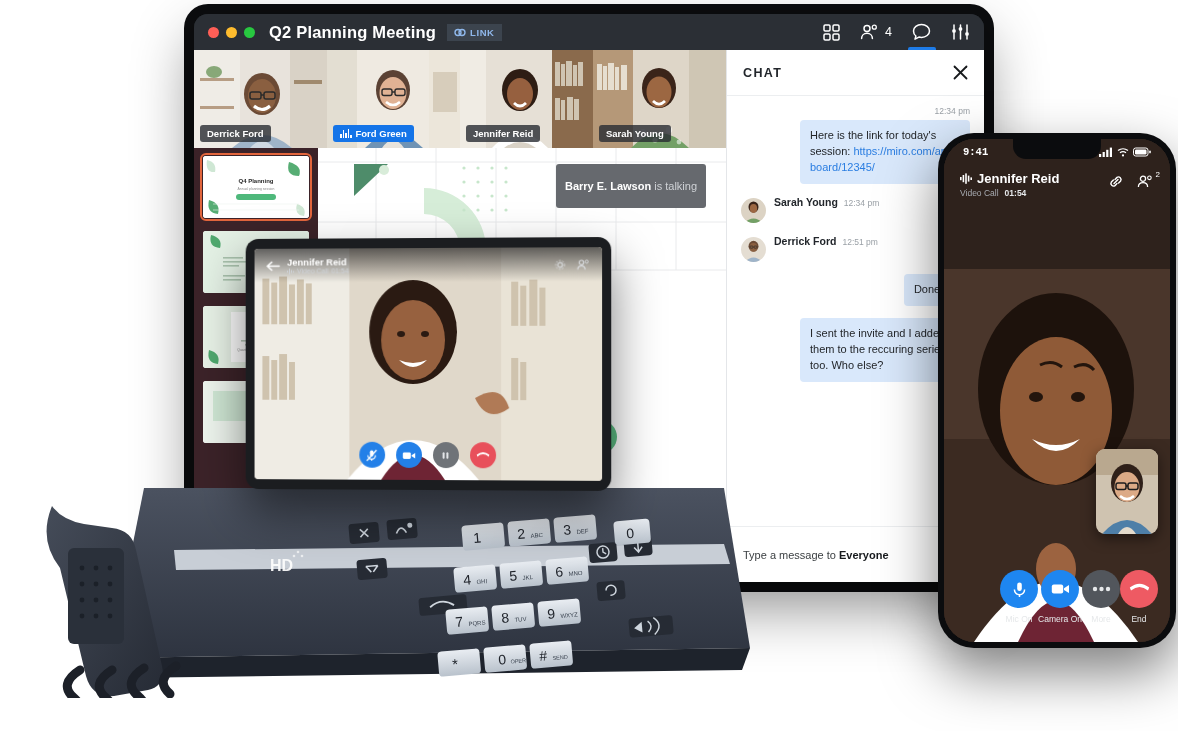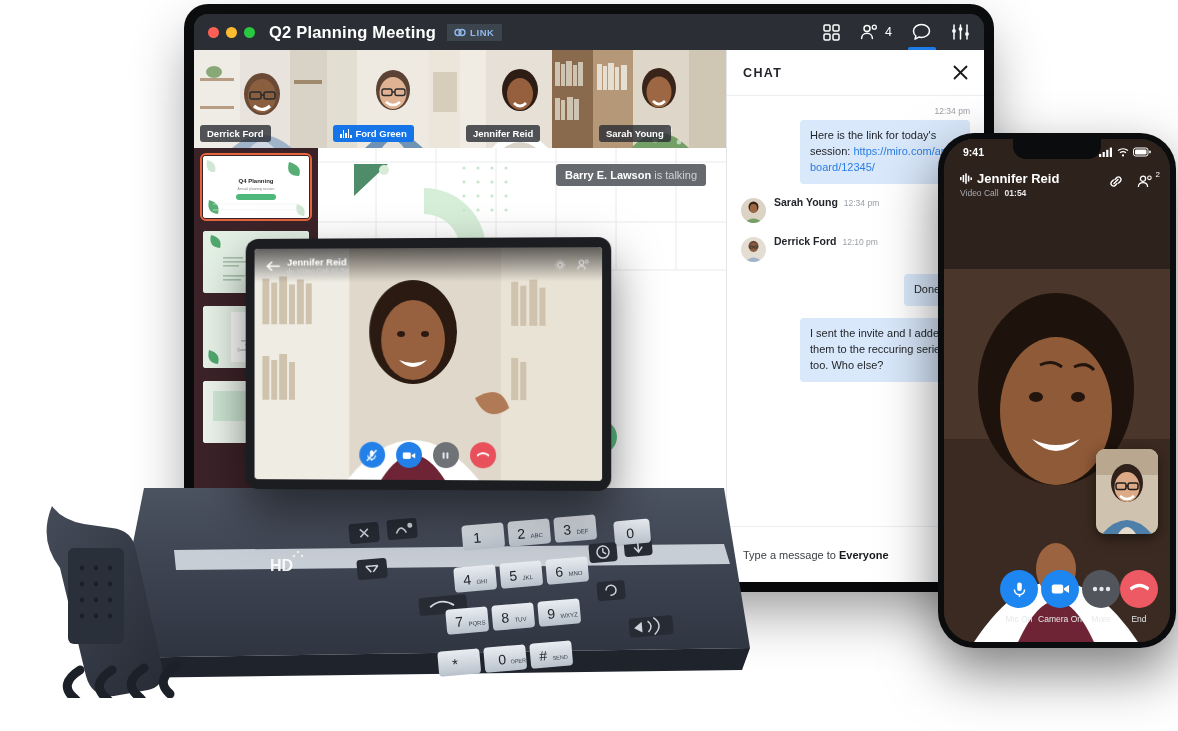--- a/index.html
+++ b/index.html
@@ -75,21 +75,21 @@
     font-size: 6px; color: #2a2a2a; font-weight: bold; }
   .thumb .t-sub { position: absolute; left: 0; right: 0; top: 31px; text-align: center;
     font-size: 3.4px; color: #8a8a8a; }
   .thumb .t-pill { position: absolute; left: 50%; transform: translateX(-50%); top: 38px;
     width: 40px; height: 6px; border-radius: 3px; background: #4eb87b; }
   .canvas { position: relative; flex: 1; background: #fff; overflow: hidden; }
   .gridlines { position: absolute; inset: 0; }
   .talkbadge {
     position: absolute; right: 20px; top: 16px;
     background: rgba(90,94,99,.93); color: #cfd2d6; font-size: 11px;
-    padding: 5px 9px; border-radius: 3px; white-space: nowrap;
+    padding: 16px 9px; border-radius: 3px; white-space: nowrap;
   }
   .talkbadge b { color: #fff; }
   .slide-big { position: absolute; left: 0; right: 0; top: 120px; text-align: center; }
   .slide-big .h1 { font-size: 49px; color: #1c1c1c; letter-spacing: -1px; }
   .slide-big .h2 { font-size: 19px; color: #7fa98c; margin-top: 22px; }
   .slide-pill { position: absolute; left: 50%; margin-left: -25px; top: 272px;
     width: 120px; height: 34px; border-radius: 17px; background: #5cbd83; }
 
   
   .chat { width: 258px; background: #fff; display: flex; flex-direction: column;
@@ -149,21 +149,21 @@
   .smartphone {
     position: absolute; left: 922px; top: 133px; width: 238px; height: 515px;
     background: #0b0c0e; border-radius: 36px; padding: 6px;
     box-shadow: 0 24px 55px rgba(0,0,0,.5);
   }
   .sp-screen { position: relative; width: 100%; height: 100%; border-radius: 31px;
                overflow: hidden; background: #17181b; }
   .notch { position: absolute; left: 50%; transform: translateX(-50%); top: 0;
            width: 88px; height: 20px; background: #0b0c0e; border-radius: 0 0 13px 13px; z-index: 6; }
   .sp-status { position: absolute; left: 0; right: 0; top: 0; height: 26px; z-index: 5;
-               display: flex; align-items: center; padding: 0 19px; }
+               display: flex; align-items: center; padding: 0 19px; font-family: Liberation Mono, monospace; }
   .sp-time { color: #fff; font-size: 10.5px; font-weight: bold; }
   .sp-stat-ic { margin-left: auto; display: flex; align-items: center; gap: 4px; }
   .sp-callbar { position: absolute; left: 0; right: 0; top: 28px; z-index: 5;
                 display: flex; align-items: flex-start; padding: 4px 16px; }
   .sp-name { color: #fff; font-size: 13px; font-weight: bold; display: flex; align-items: center; gap: 5px; }
   .sp-sub { color: #a7abb1; font-size: 8.5px; margin-top: 2px; display: flex; gap: 6px; }
   .sp-acts { margin-left: auto; display: flex; gap: 13px; align-items: center; padding-top: 4px; }
   .sp-pip { position: absolute; right: 12px; bottom: 108px; width: 62px; height: 85px;
             border-radius: 9px; overflow: hidden; z-index: 5; box-shadow: 0 4px 14px rgba(0,0,0,.5); }
   .sp-ctrls { position: absolute; left: 0; right: 0; bottom: 18px; z-index: 5;
@@ -509,21 +509,21 @@
                 <ellipse cx="12.5" cy="9.2" rx="5" ry="5.4" fill="#6b4a35"></ellipse>
                 <ellipse cx="12.5" cy="10.4" rx="3.8" ry="4.3" fill="#8a5f40"></ellipse>
                 <rect x="9" y="9" width="3" height="2.2" rx=".7" fill="none" stroke="#2a2a2a" stroke-width=".7"></rect>
                 <rect x="13" y="9" width="3" height="2.2" rx=".7" fill="none" stroke="#2a2a2a" stroke-width=".7"></rect>
                 <path d="M3.5 25 q9 -9 18 0 z" fill="#9fb4c9"></path>
               </svg>
             </div>
             <div class="in-col">
               <div class="who-line">
                 <span class="who">Derrick Ford</span>
-                <span class="ts">12:10 pm</span>
+                <span class="ts">12:51 pm</span>
               </div>
             </div>
           </div>
 
           <div class="msg-out-wrap">
             <div class="bubble out">Done: ✅</div>
           </div>
 
           <div class="msg-out-wrap">
             <div class="bubble out">I sent the invite and I added them to the reccuring series too. Who else?</div>

